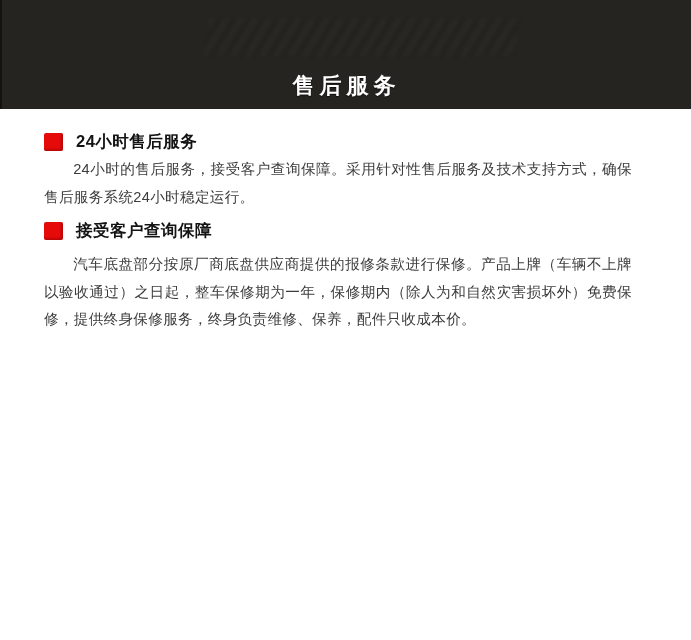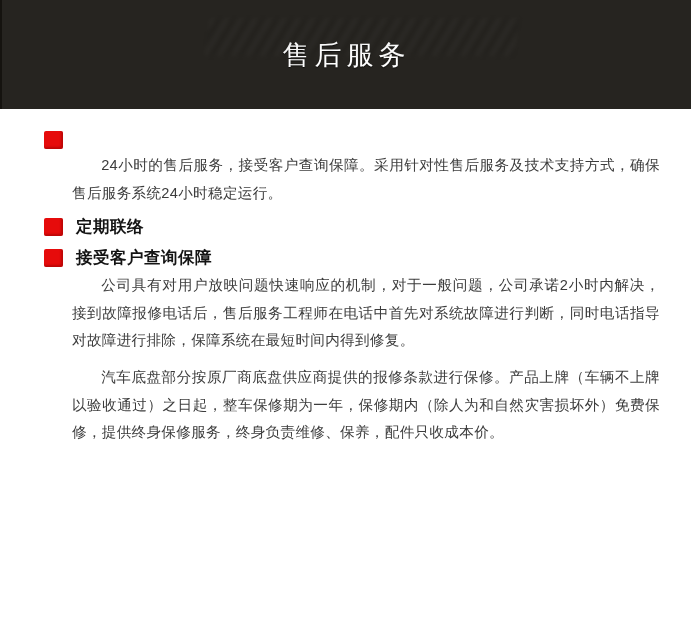--- a/index.html
+++ b/index.html
@@ -17,24 +17,24 @@
     width: 691px;
     height: 109px;
     background: #262420;
     border-left: 2px solid #15130f;
     display: flex;
     align-items: flex-end;
     justify-content: center;
   }
   .banner-title {
     color: #ffffff;
-    font-size: 27px;
-    font-weight: normal;
+    font-size: 22px;
+    font-weight: bold;
     letter-spacing: 5px;
-    margin-bottom: 36px;
+    margin-bottom: 8px;
     text-shadow: 0 1px 1px rgba(0,0,0,0.6);
   }
   .banner-watermark {
     position: absolute;
     top: 18px; left: 205px;
     width: 310px; height: 38px;
     background: repeating-linear-gradient(
       115deg,
       rgba(255,255,255,0.045) 0 6px,
       rgba(0,0,0,0.10) 6px 13px
@@ -66,21 +66,20 @@
     margin-right: 13px;
   }
   .sec-title {
     font-size: 16.5px;
     font-weight: bold;
     color: #141414;
     letter-spacing: 0.5px;
   }
   .section p {
     width: 588px;
-    margin-left: 28px;
     text-indent: 2em;
     font-size: 14.6px;
     line-height: 27.6px;
     color: #3c3c3c;
     text-align: justify;
     letter-spacing: 0.3px;
   }
 </style>
 </head>
 <body>
@@ -88,36 +87,32 @@
 <div class="banner">
   <div class="banner-watermark"></div>
   <div class="banner-title">售后服务</div>
 </div>
 
 <div class="content">
 
   <div class="section">
     <div class="sec-head">
       <span class="bullet"></span>
+      <span class="sec-title">24小时售后服务</span>
     </div>
     <p>24小时的售后服务，接受客户查询保障。采用针对性售后服务及技术支持方式，确保售后服务系统24小时稳定运行。</p>
   </div>
 
   <div class="section">
-    <div class="sec-head">
-      <span class="bullet"></span>
-      <span class="sec-title">定期联络</span>
-    </div>
   </div>
 
   <div class="section">
     <div class="sec-head">
       <span class="bullet"></span>
       <span class="sec-title">接受客户查询保障</span>
     </div>
-    <p>公司具有对用户放映问题快速响应的机制，对于一般问题，公司承诺2小时内解决，接到故障报修电话后，售后服务工程师在电话中首先对系统故障进行判断，同时电话指导对故障进行排除，保障系统在最短时间内得到修复。</p>
   </div>
 
   <div class="section">
     <p>汽车底盘部分按原厂商底盘供应商提供的报修条款进行保修。产品上牌（车辆不上牌以验收通过）之日起，整车保修期为一年，保修期内（除人为和自然灾害损坏外）免费保修，提供终身保修服务，终身负责维修、保养，配件只收成本价。</p>
   </div>
 
 </div>
 
 </body></html>

